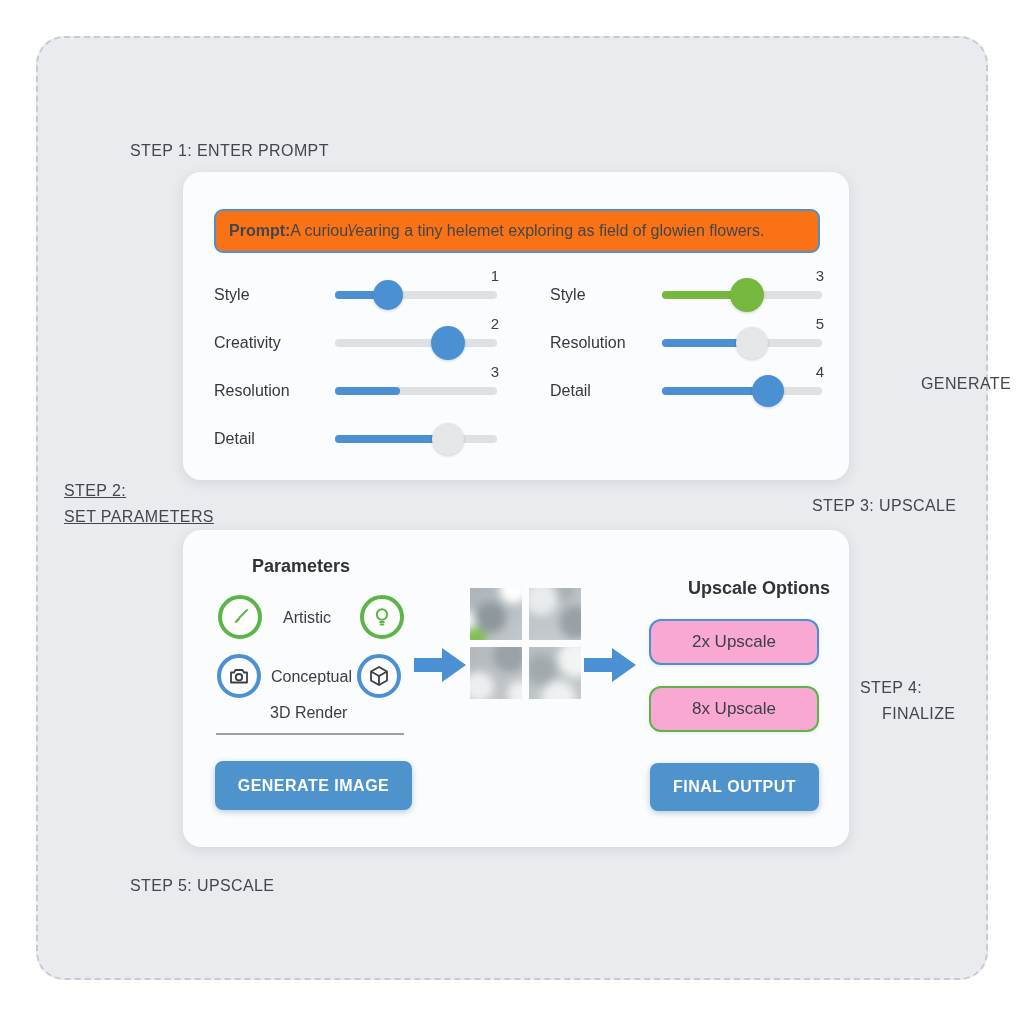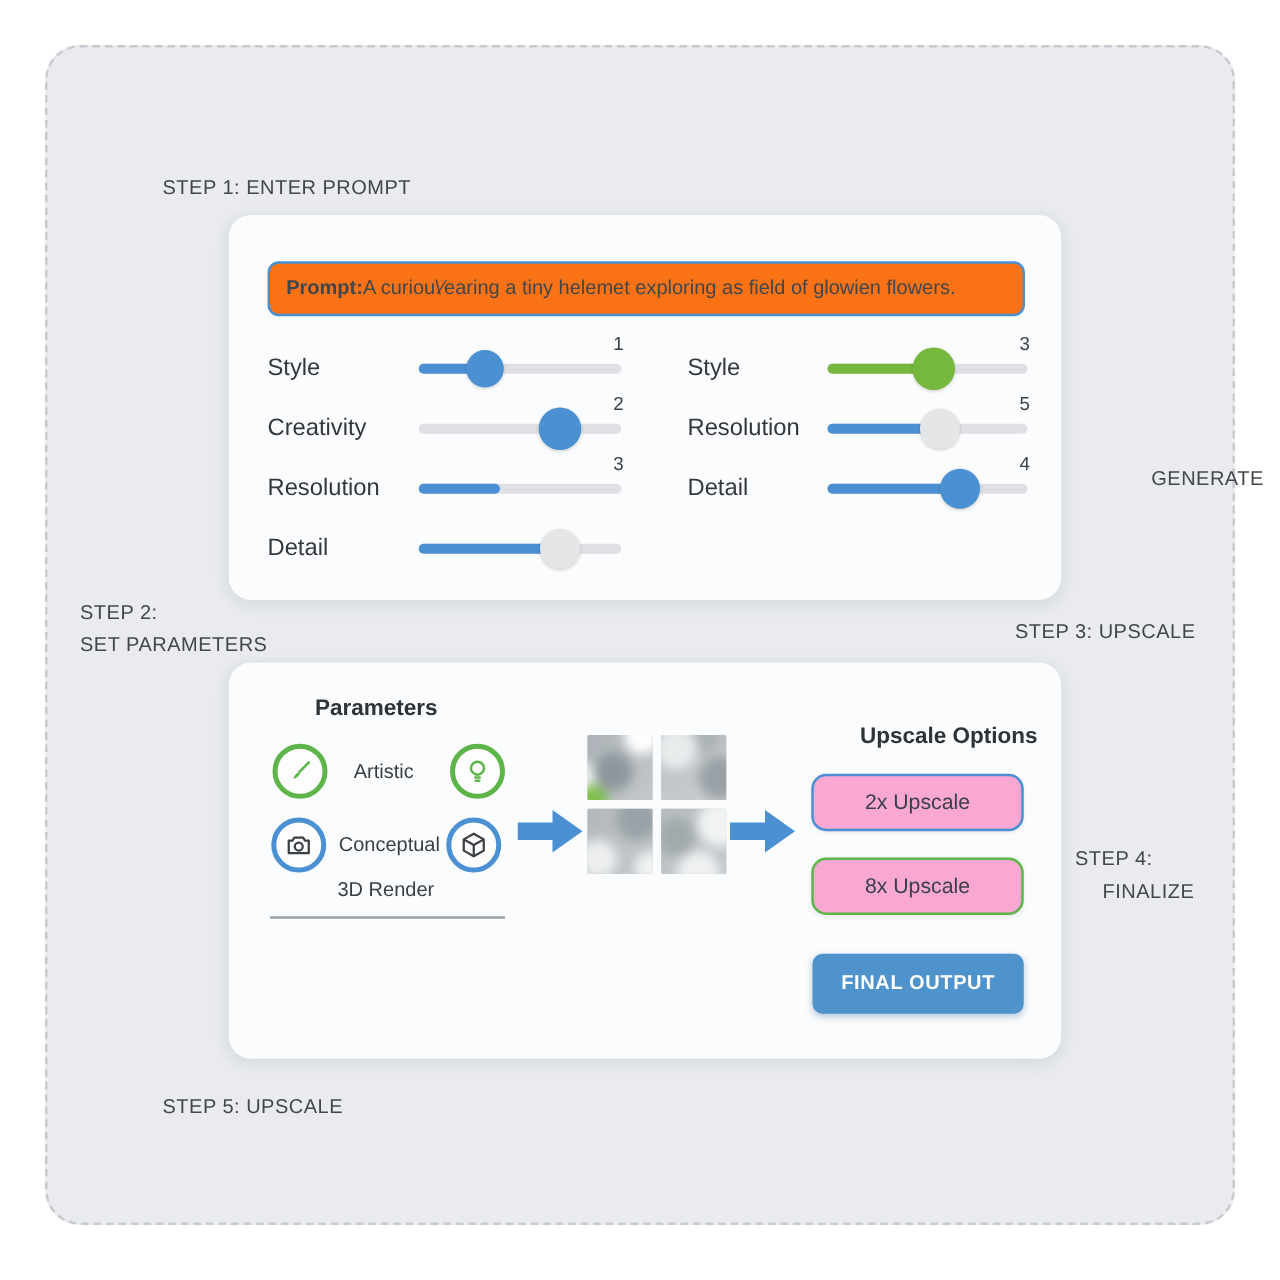--- a/index.html
+++ b/index.html
@@ -28,21 +28,21 @@
     background:#f97316; border:2px solid #4a90d2; border-radius:9px;
     display:flex; align-items:center; padding-left:13px;
     font-size:16px; color:#41464b; white-space:nowrap; overflow:hidden;
   }
 
   
   .sliders-col { position:absolute; }
   .col-left  { left:31px;  top:108px; width:283px; }
   .col-right { left:367px; top:108px; width:272px; }
   .srow { display:flex; align-items:center; height:30px; margin-bottom:18px; }
-  .slabel { font-size:19px; color:#34383c; }
+  .slabel { font-size:16px; color:#34383c; }
   .col-left  .slabel { width:121px; }
   .col-right .slabel { width:112px; }
   .swrap { position:relative; flex:1; height:30px; display:flex; align-items:center; }
   .strack { position:relative; width:100%; height:8px; border-radius:4px; background:#dee0e3; }
   .sfill { position:absolute; left:0; top:0; height:100%; border-radius:4px; }
   .sknob {
     position:absolute; top:50%; transform:translate(-50%,-50%);
     border-radius:50%; box-shadow:0 1px 3px rgba(0,0,0,0.18);
   }
   .sval { position:absolute; right:-2px; top:-13px; font-size:15px; color:#3c4145; }
@@ -192,21 +192,21 @@
                 <div class="sfill" style="width: 66%; background: rgb(74, 144, 210);"></div>
                 <div class="sknob" style="left: 66%; height: 32px; width: 32px; background: rgb(74, 144, 210);"></div>
               </div>
             </div>
           </div>
         </div>
     </div>
 
     <div class="generate-label">GENERATE</div>
 
-    <div class="step-label" style="left:26px; top:440px;"><span>STEP 2:</span><br><span>SET PARAMETERS</span></div>
+    <div class="step-label" style="left:26px; top:440px;text-decoration:underline;"><span>STEP 2:</span><br><span>SET PARAMETERS</span></div>
 
     <div class="step-label" style="left:774px; top:455px;">STEP 3: UPSCALE</div>
 
     <div class="card card2">
       <div class="section-title" style="left:33px; top:26px;">Parameters</div>
 
       <div class="icon-circle ring-green" style="left:35px; top:65px;">
         <span>
           <svg width="24" height="24" viewBox="0 0 24 24" fill="none" stroke="#5db54a" stroke-width="2" stroke-linecap="round">
             <path d="M19 5 L11.5 12.5"></path>
@@ -264,20 +264,21 @@
       </div>
 
       <svg class="flow-arrow" style="left:401px; top:116px;" viewBox="0 0 52 38">
         <polygon points="0,12 28,12 28,2 52,19 28,36 28,26 0,26" fill="#4a90d2"></polygon>
       </svg>
 
       <div class="section-title" style="left:469px; top:48px;">Upscale Options</div>
       <div class="upscale-btn upscale-2x">2x Upscale</div>
       <div class="upscale-btn upscale-8x">8x Upscale</div>
 
+      <button class="primary-btn gen-img-btn">GENERATE IMAGE</button>
       <button class="primary-btn final-btn">FINAL OUTPUT</button>
     </div>
 
     <div class="step-label" style="left:822px; top:637px;"><span>STEP 4:</span><br><span style="padding-left:22px;">FINALIZE</span></div>
 
     <div class="step-label" style="left:92px; top:835px;">STEP 5: UPSCALE</div>
   </div>
 </div>
 
 </body></html>

